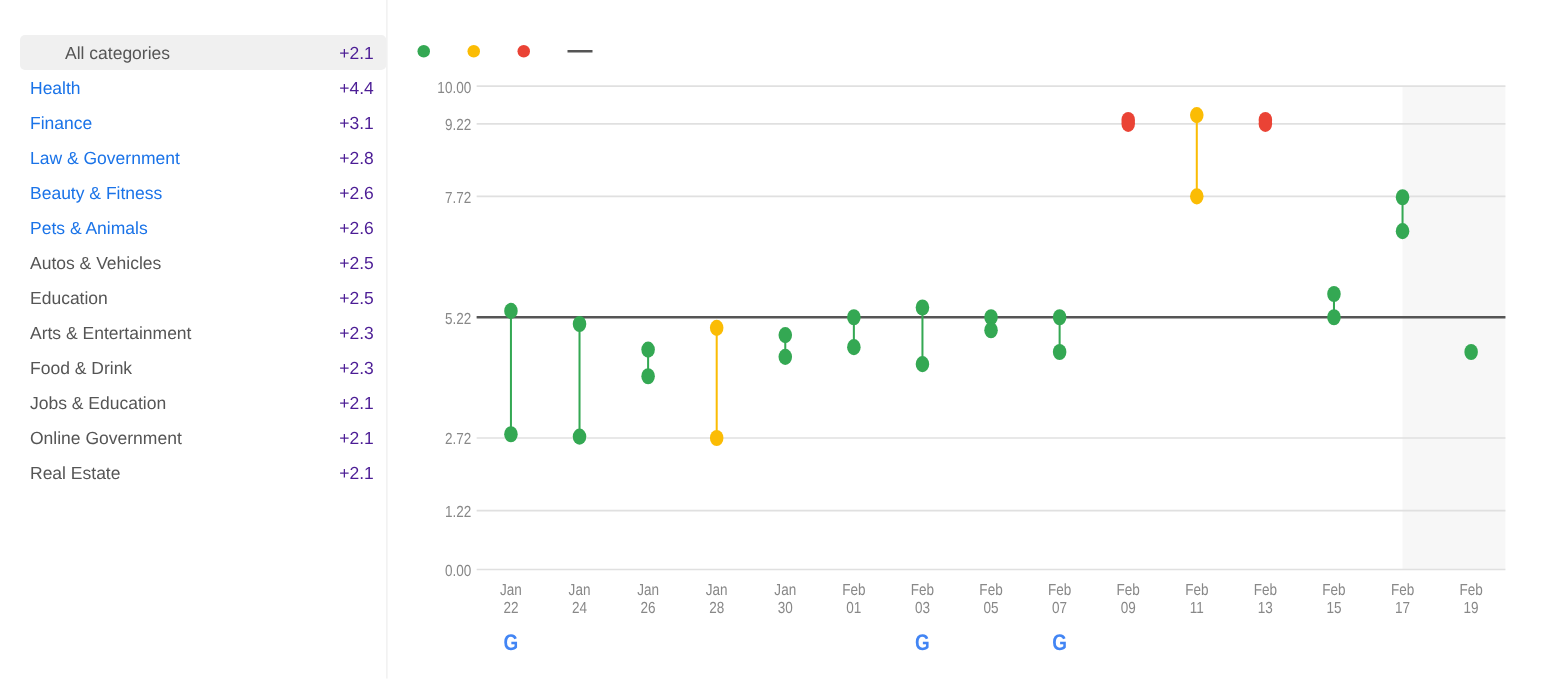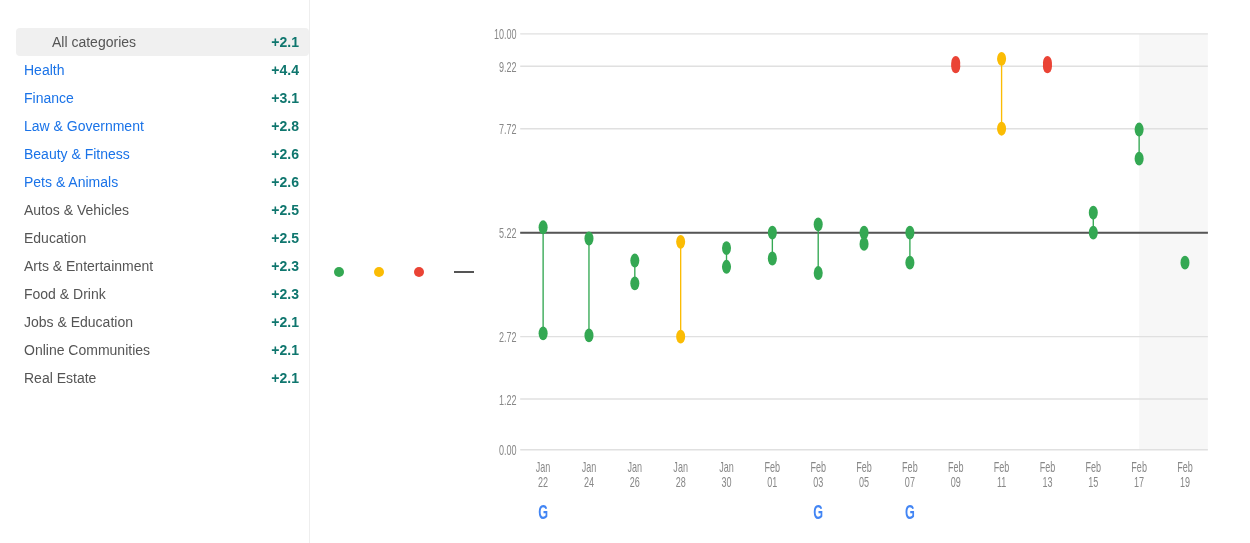--- a/index.html
+++ b/index.html
@@ -24,28 +24,28 @@
       justify-content: space-between;
       align-items: center;
       padding: 6px 10px 6px 8px;
       font-size: 14px;
       cursor: pointer;
       border-radius: 4px;
     }
     .cat-row.selected { background: #f0f0f0; padding-left: 36px; }
     .cat-label { color: #555; }
     .cat-label.blue { color: #1a73e8; font-weight: 400; text-align: center; }
-    .cat-value { font-weight: 700; color: #0f766e; }
+    .cat-value { font-weight: 400; color: #4c1d95; }
 
     
     #main {
       flex: 1;
       padding: 20px 24px 10px 24px;
       display: flex;
-      flex-direction: row;
+      flex-direction: column;
     }
     #main h1 {
       font-size: 28px;
       font-weight: 700;
       color: #202124;
       margin-bottom: 2px;
     }
     #main .subtitle {
       font-size: 16px;
       color: #5f6368;
@@ -143,21 +143,21 @@
       </div>
       <div class="cat-row">
         <span class="cat-label">Food &amp; Drink</span>
         <span class="cat-value">+2.3</span>
       </div>
       <div class="cat-row">
         <span class="cat-label">Jobs &amp; Education</span>
         <span class="cat-value">+2.1</span>
       </div>
       <div class="cat-row">
-        <span class="cat-label">Online Communities</span>
+        <span class="cat-label">Online Government</span>
         <span class="cat-value">+2.1</span>
       </div>
       <div class="cat-row">
         <span class="cat-label">Real Estate</span>
         <span class="cat-value">+2.1</span>
       </div>
     </div>
 </div>
 
 <div id="main">

